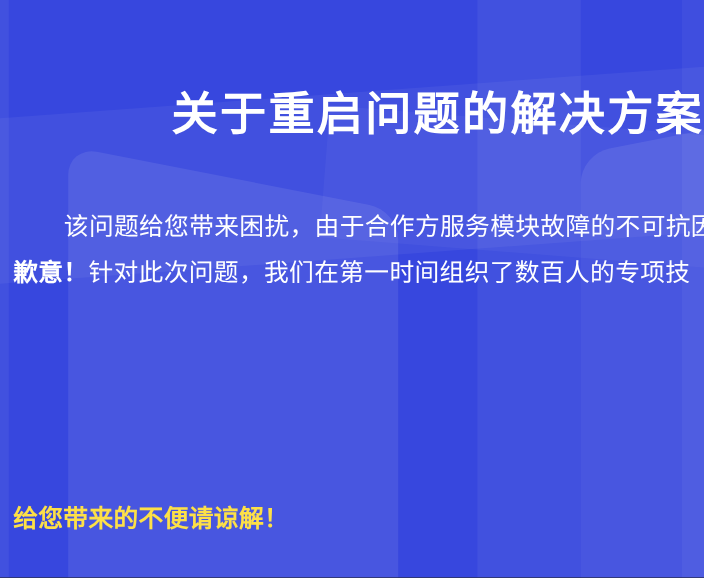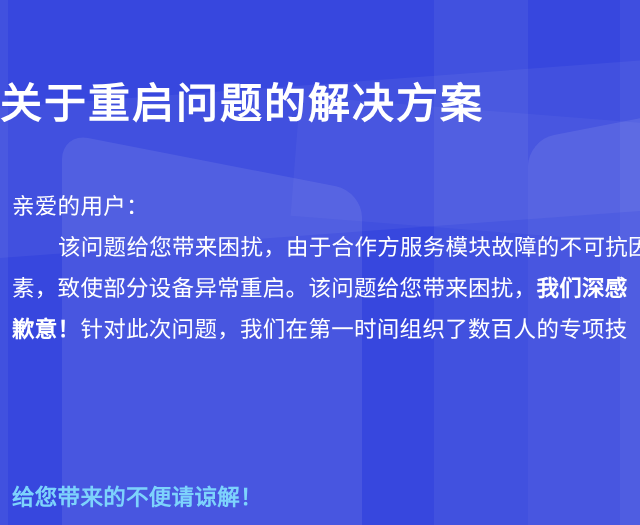--- a/index.html
+++ b/index.html
@@ -90,21 +90,21 @@
     position: relative;
     z-index: 2;
     height: 100%;
   }
 
   #title {
     position: absolute;
     left: 0;
     right: 0;
     top: 52px;
-    text-align: left;
+    text-align: right;
     color: #ffffff;
     font-size: 42px;
     font-weight: 700;
     letter-spacing: 2px;
     line-height: 1.15;
     white-space: nowrap;
   }
 
   #body-block {
     position: absolute;
@@ -119,22 +119,22 @@
     line-height: 41px;
     letter-spacing: 0.3px;
     white-space: nowrap;
   }
   .line .indent { display: inline-block; width: 46px; }
   .line b { font-weight: 700; }
 
   #closing {
     position: absolute;
     left: 12px;
-    top: 483px;
-    color: #7dd3fc;
+    top: 457px;
+    color: #fde047;
     font-size: 22.5px;
     font-weight: 700;
     letter-spacing: 0.3px;
     line-height: 30px;
     white-space: nowrap;
   }
 </style>
 </head>
 <body>
 
@@ -149,24 +149,22 @@
     <div class="sheen s2"></div>
     <div class="panel p1"></div>
     <div class="panel p2"></div>
   </div>
 
   <div id="content">
 
     <h1 id="title">关于重启问题的解决方案</h1>
 
     <div id="body-block">
-      <div class="line">亲爱的用户：</div>
       <div id="paragraph-lines">
           <div class="line"><span class="indent"></span><span>该问题给您带来困扰，由于合作方服务模块故障的不可抗因</span></div>
-          <div class="line"><span>素，致使部分设备异常重启。该问题给您带来困扰，</span><b>我们深感</b></div>
           <div class="line"><b>歉意！</b><span>针对此次问题，我们在第一时间组织了数百人的专项技</span></div>
         </div>
     </div>
 
     <div id="closing">给您带来的不便请谅解！</div>
 
   </div>
 </div>
 
 </body></html>

